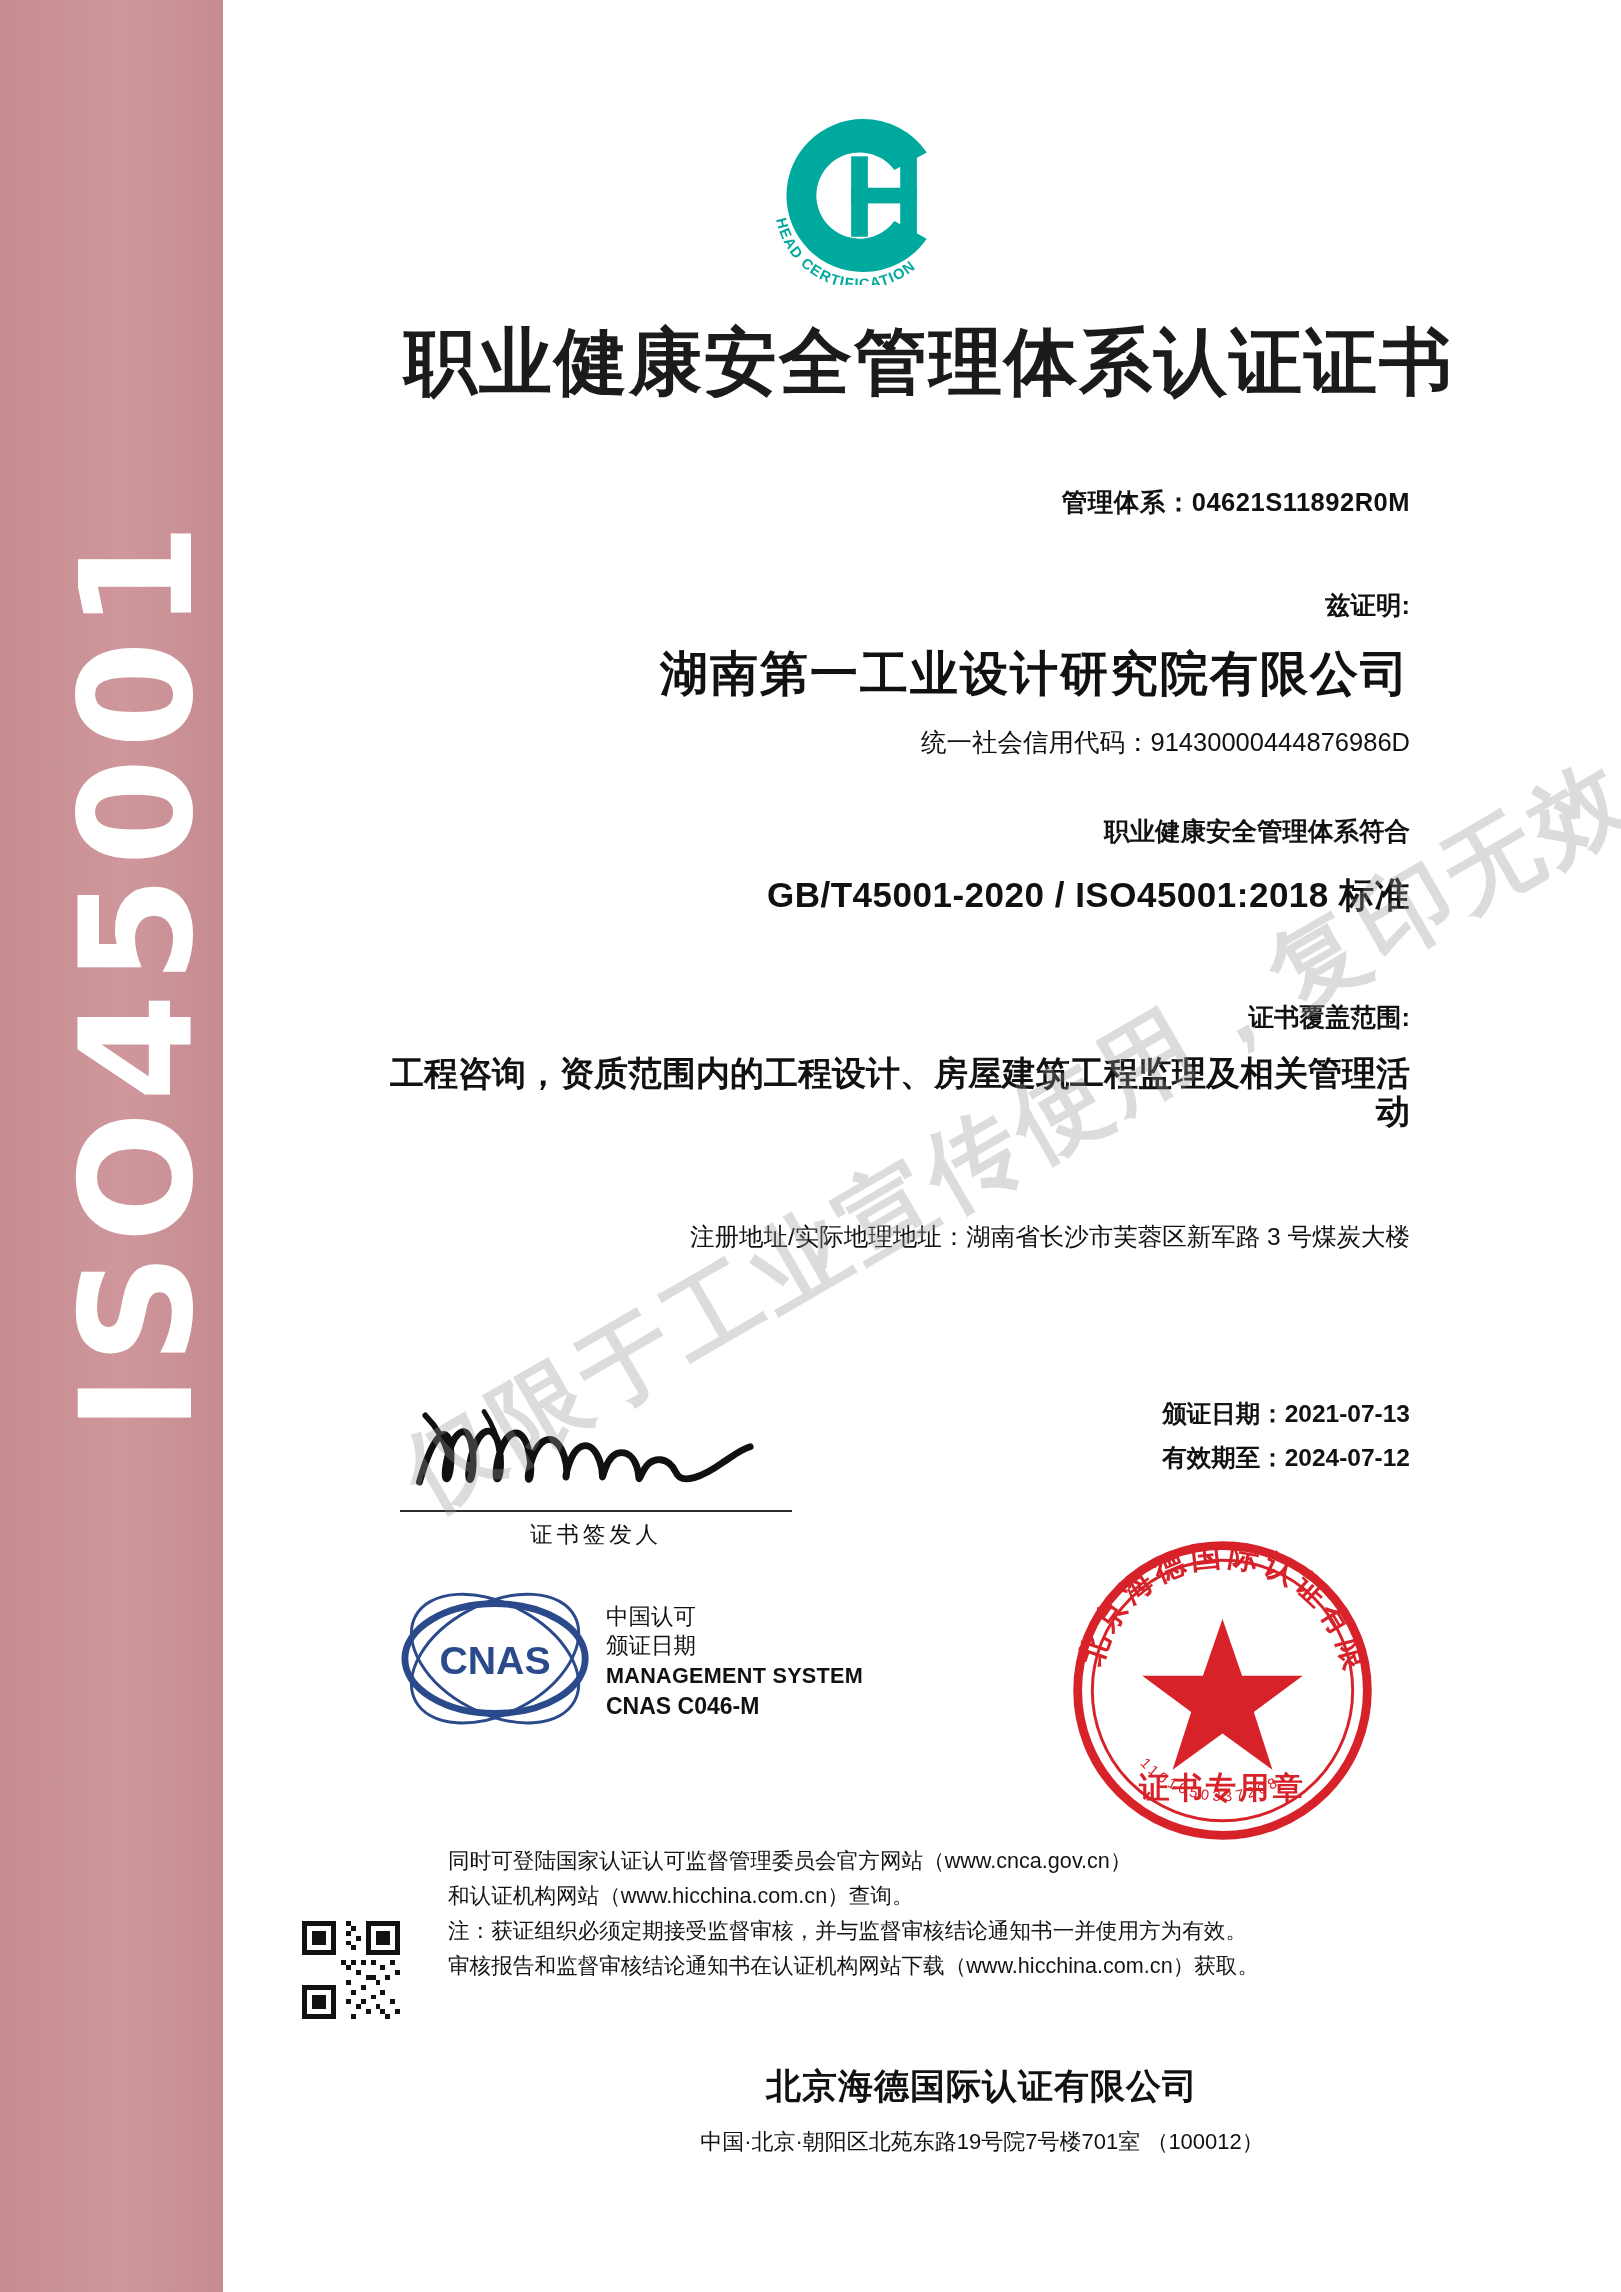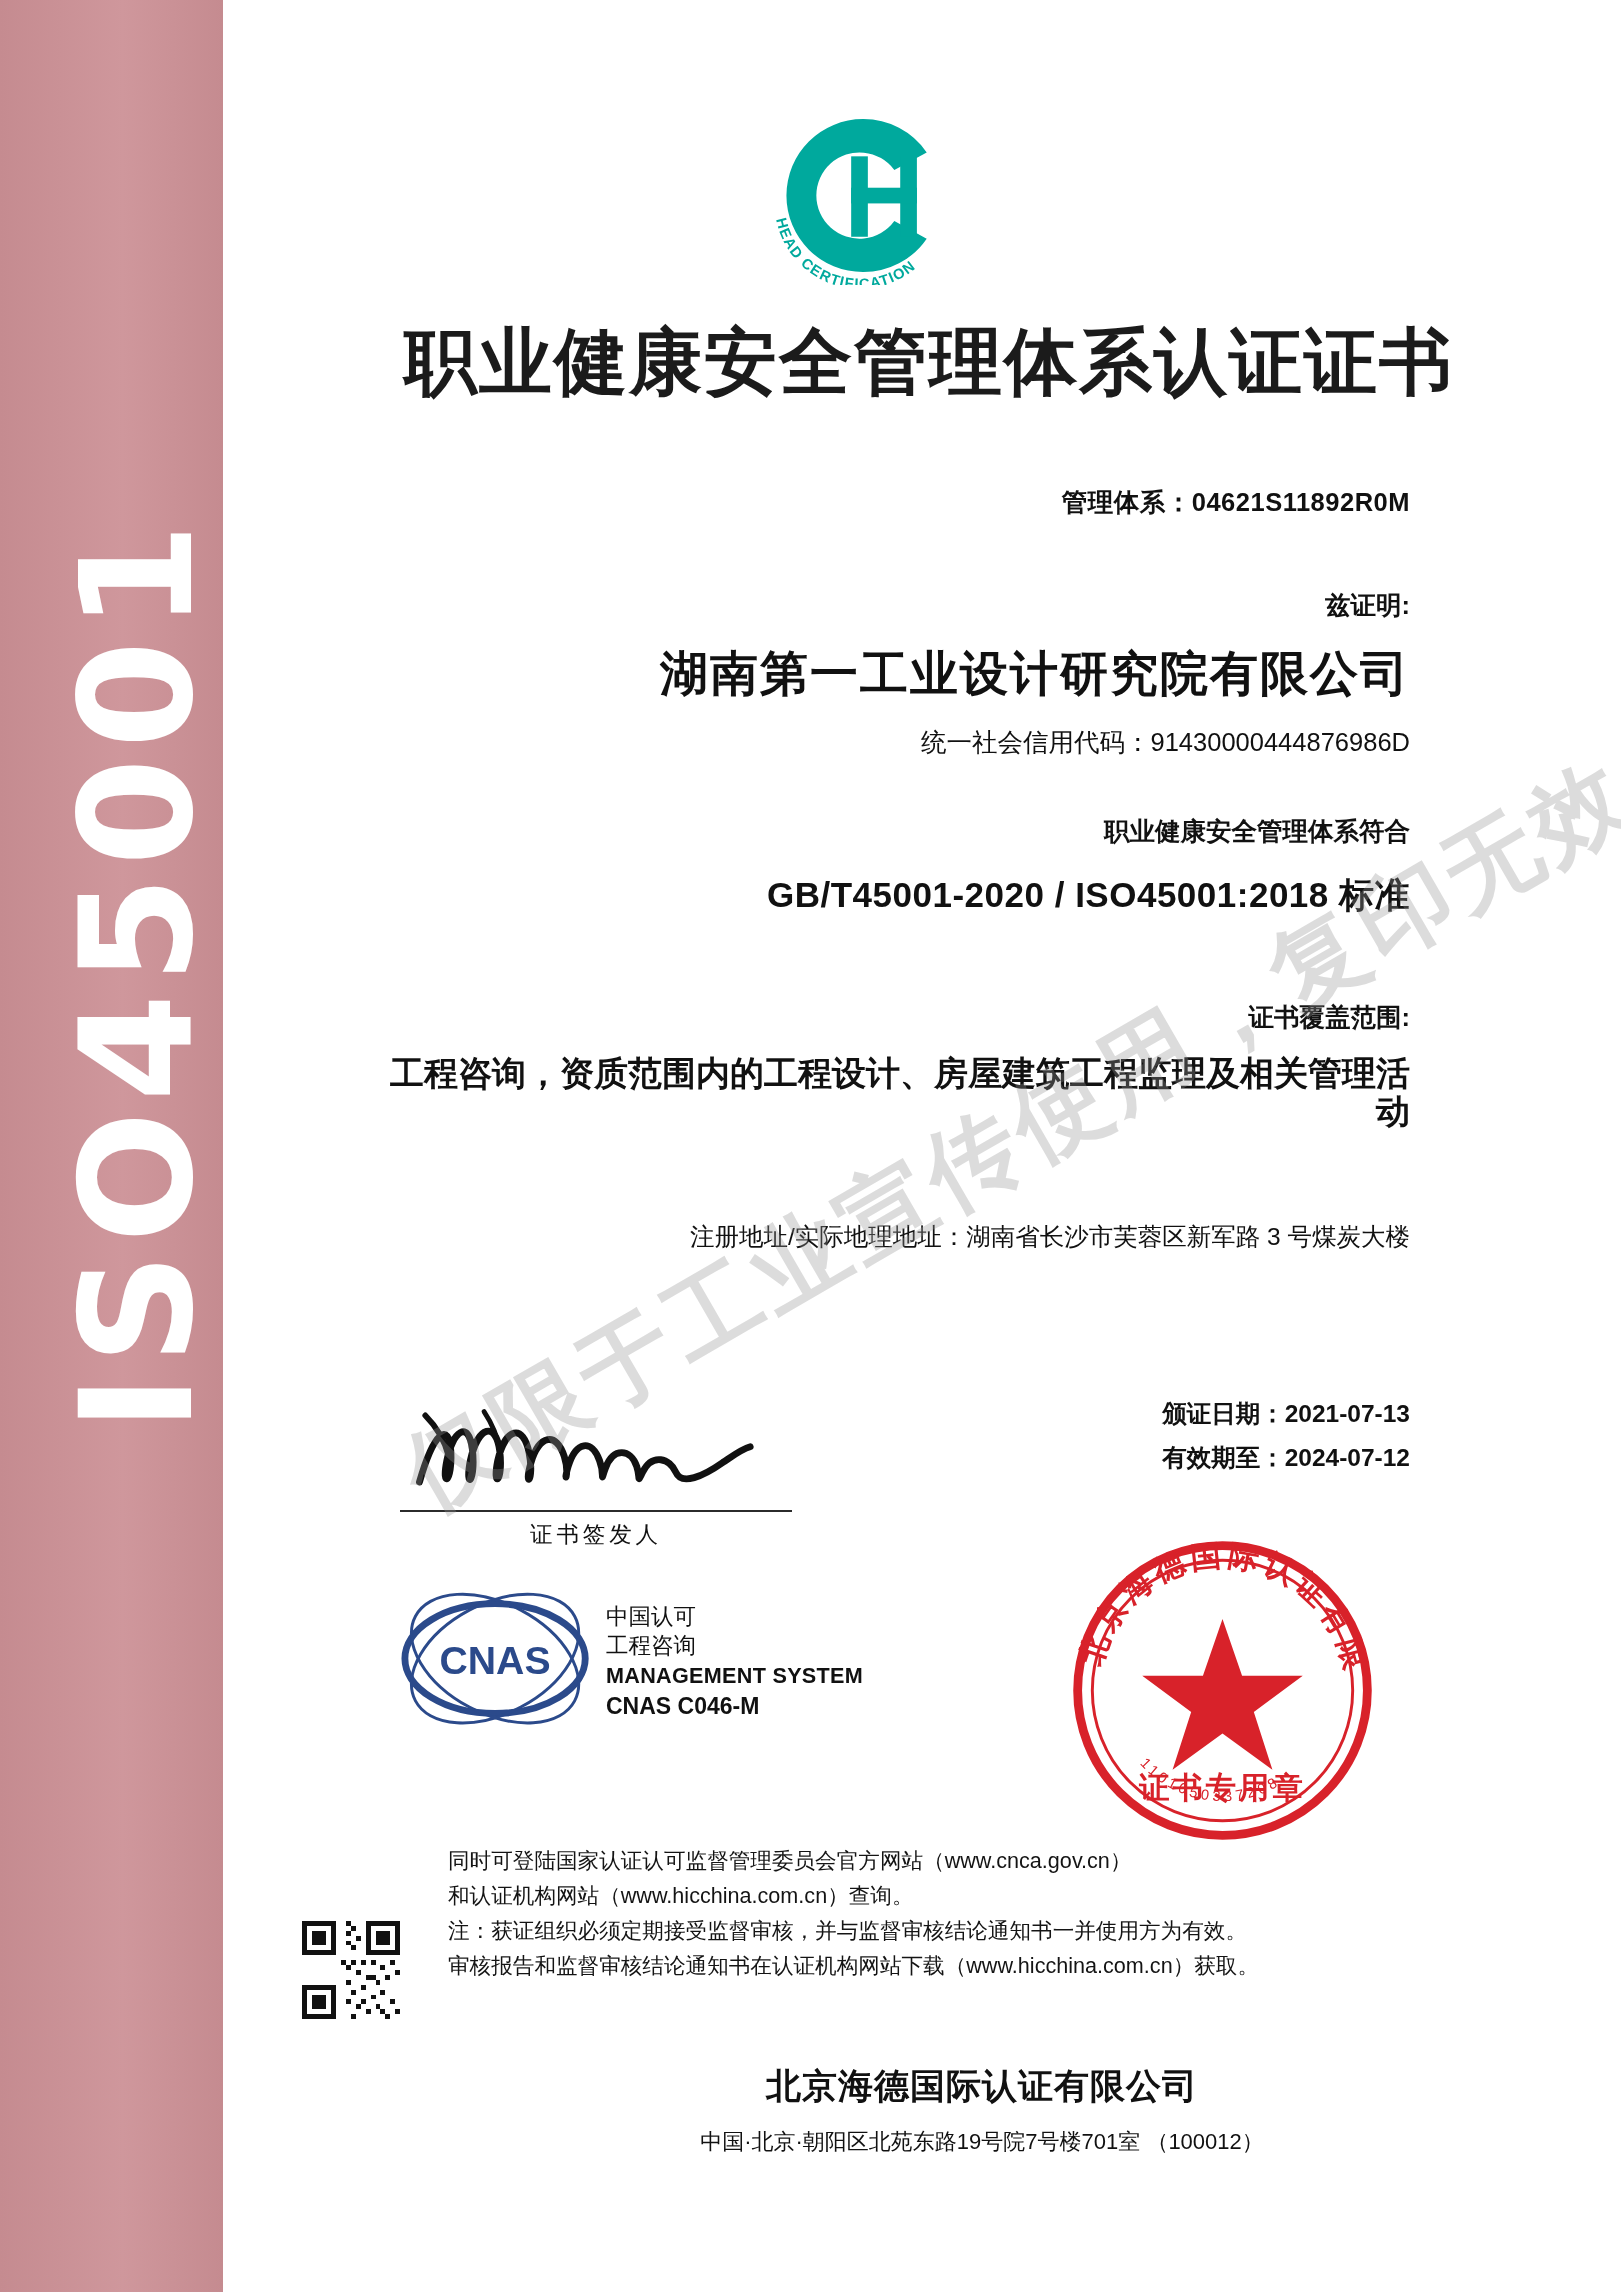--- a/index.html
+++ b/index.html
@@ -384,21 +384,21 @@
 
     <div class="cnas-block">
       <svg width="206" height="147" viewBox="0 0 210 150">
         <ellipse cx="102" cy="72" rx="92" ry="56" fill="none" stroke="#2b4a8b" stroke-width="7"></ellipse>
         <ellipse cx="102" cy="72" rx="92" ry="56" fill="none" stroke="#2b4a8b" stroke-width="3" transform="rotate(-28 102 72)"></ellipse>
         <ellipse cx="102" cy="72" rx="92" ry="56" fill="none" stroke="#2b4a8b" stroke-width="3" transform="rotate(28 102 72)"></ellipse>
         <text x="102" y="88" text-anchor="middle" font-size="40" font-weight="bold" fill="#2b4a8b" font-family="Liberation Sans, sans-serif">CNAS</text>
       </svg>
       <div class="cnas-text">
         <div class="l1">中国认可</div>
-        <div class="l2">工程咨询</div>
+        <div class="l2">颁证日期</div>
         <div class="l3">MANAGEMENT SYSTEM</div>
         <div class="l4">CNAS C046-M</div>
       </div>
     </div>
 
     <div class="seal">
       <svg width="323" height="323" viewBox="0 0 330 330">
         <defs>
           <path id="sealarc" d="M 38,165 A 127,127 0 0 1 292,165" fill="none"></path>
           <path id="sealarcbottom" d="M 52,165 A 113,113 0 0 0 278,165" fill="none"></path>

